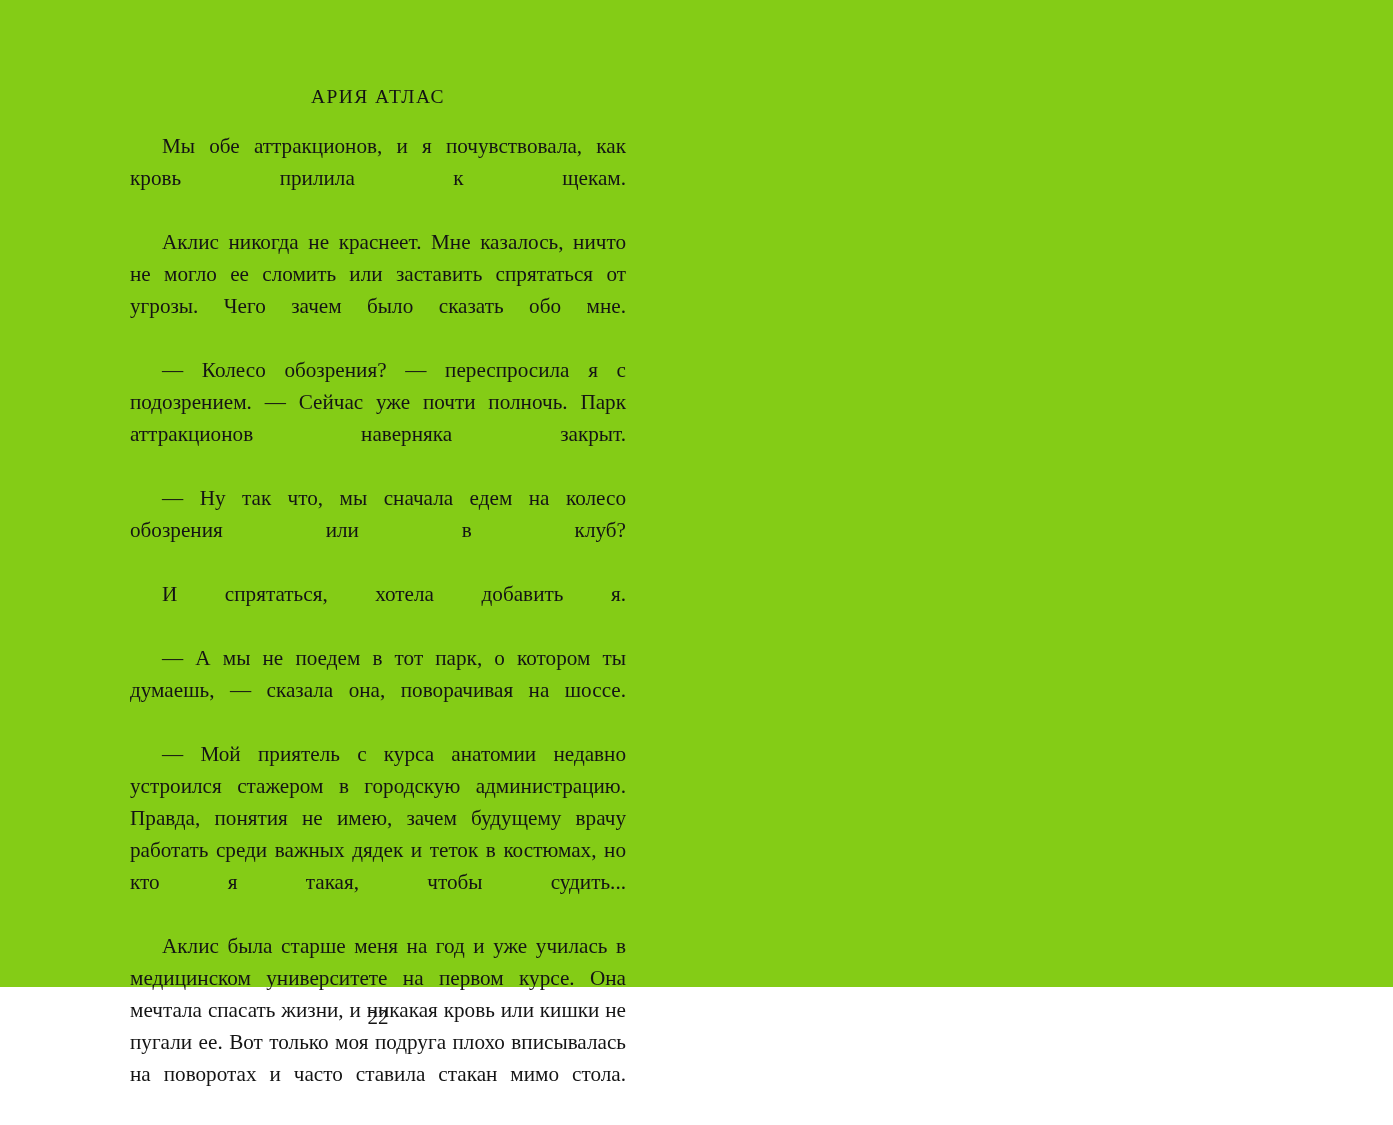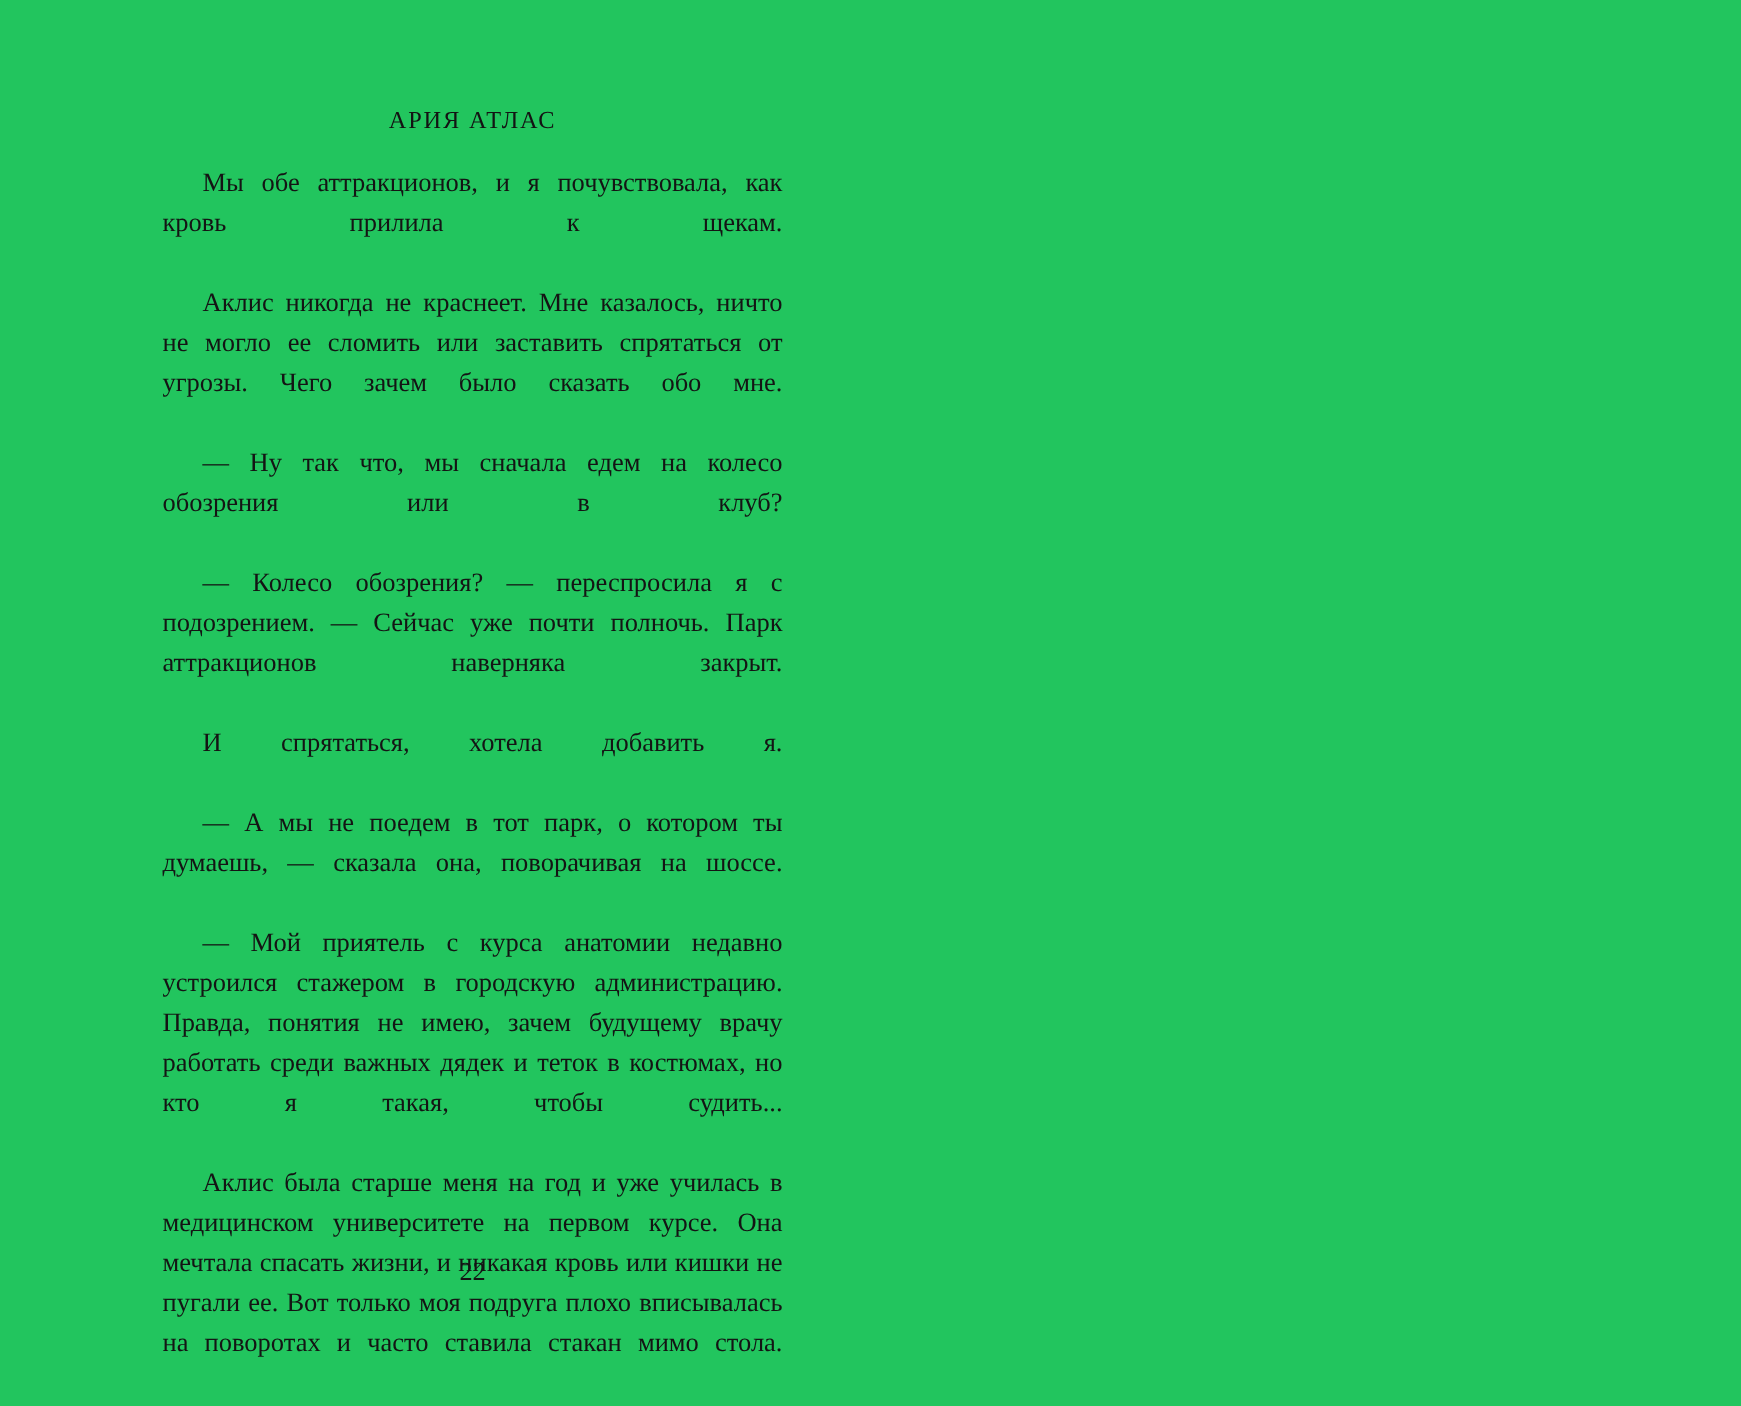--- a/index.html
+++ b/index.html
@@ -12,22 +12,22 @@
     width: 1393px;
     height: 1125px;
     font-family: "Liberation Serif", "DejaVu Serif", serif;
     color: #141414;
     overflow: hidden;
   }
 
   #spread {
     position: relative;
     width: 1393px;
-    height: 1125px;
-    background: #22c55e;
+    height: 987px;
+    background: #84cc16;
     display: flex;
     box-sizing: border-box;
   }
 
   .page {
     position: relative;
     box-sizing: border-box;
     height: 1125px;
   }
 
@@ -100,22 +100,22 @@
 
   <div class="page page-left">
 
     <div class="head-wrap-left">
       <div class="running-head">АРИЯ АТЛАС</div>
     </div>
 
     <div class="column column-left" id="col-left">
         <p>Мы обе аттракционов, и я почувствовала, как кровь прилила к щекам.</p>
         <p>Аклис никогда не краснеет. Мне казалось, ничто не могло ее сломить или заставить спрятаться от угрозы. Чего зачем было сказать обо мне.</p>
+        <p>— Колесо обозрения? — переспросила я с подозрением. — Сейчас уже почти полночь. Парк аттракционов наверняка закрыт.</p>
         <p>— Ну так что, мы сначала едем на колесо обозрения или в клуб?</p>
-        <p>— Колесо обозрения? — переспросила я с подозрением. — Сейчас уже почти полночь. Парк аттракционов наверняка закрыт.</p>
         <p>И спрятаться, хотела добавить я.</p>
         <p>— А мы не поедем в тот парк, о котором ты думаешь, — сказала она, поворачивая на шоссе.</p>
         <p>— Мой приятель с курса анатомии недавно устроился стажером в городскую администрацию. Правда, понятия не имею, зачем будущему врачу работать среди важных дядек и теток в костюмах, но кто я такая, чтобы судить...</p>
         <p>Аклис была старше меня на год и уже училась в медицинском университете на первом курсе. Она мечтала спасать жизни, и никакая кровь или кишки не пугали ее. Вот только моя подруга плохо вписывалась на поворотах и часто ставила стакан мимо стола.</p>
       </div>
 
     <div class="folio folio-left">22</div>
   </div>
 
   <div class="page page-right">

